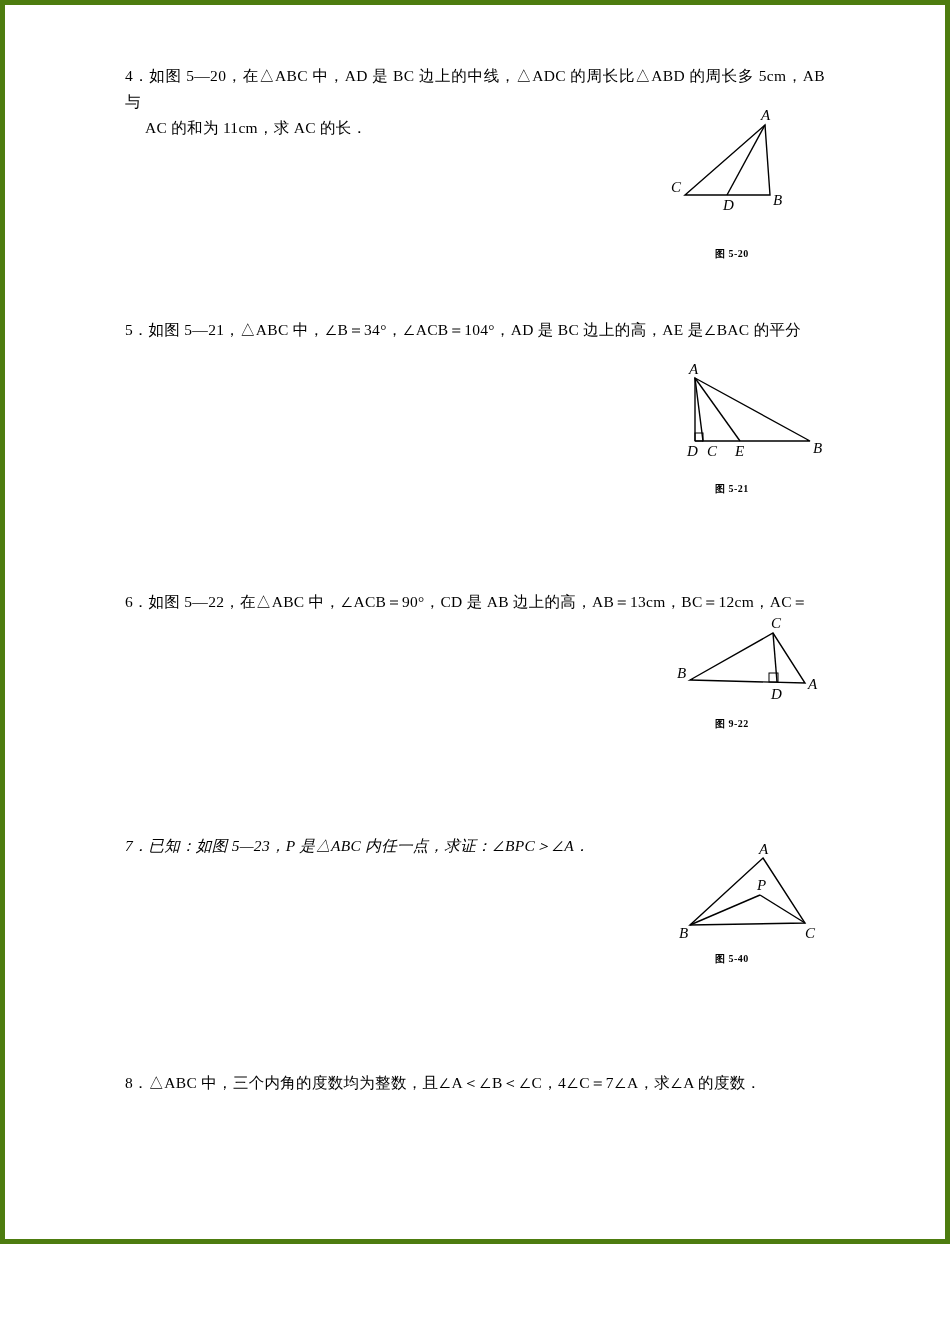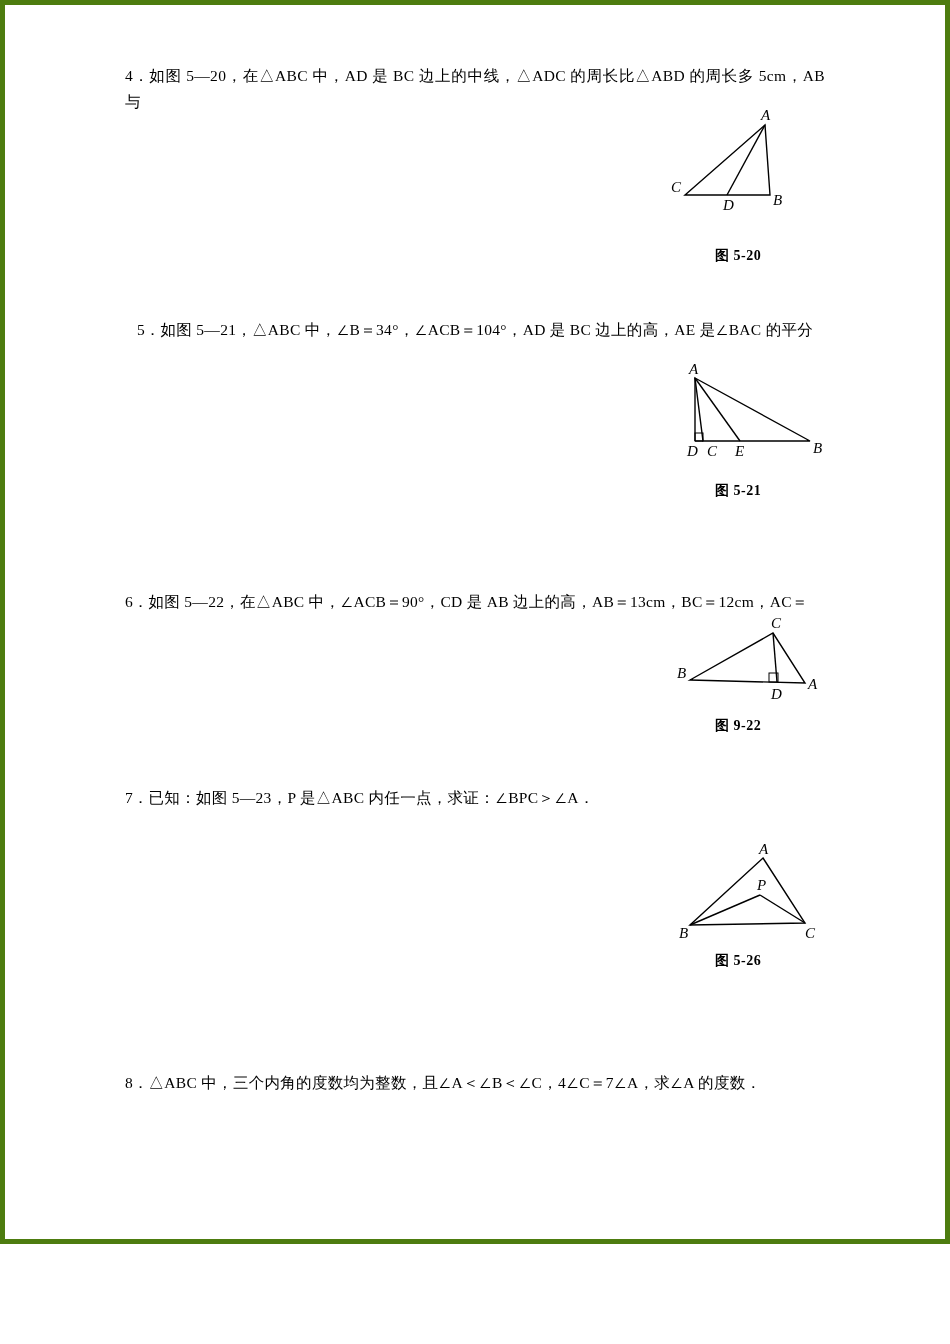--- a/index.html
+++ b/index.html
@@ -40,56 +40,57 @@
   }
   .indent2 {
     display: block;
     text-indent: 20px;
   }
   .figure {
     position: absolute;
   }
   .figcap {
     position: absolute;
-    font-size: 14px;
+    font-size: 10px;
     font-weight: bold;
     font-family: "Liberation Serif", serif;
     letter-spacing: 0.5px;
     white-space: nowrap;
   }
   svg text {
     font-family: "Liberation Serif", serif;
     font-style: italic;
     font-size: 15px;
   }
 </style>
 </head>
 <body>
 
 <div class="page">
 
   <div class="problem" style="top:58px;">
     <div class="ptext">
       <span class="idx">4</span><span>．如图 5—20，在△ABC 中，AD 是 BC 边上的中线，△ADC 的周长比△ABD 的周长多 5cm，AB 与</span>
+      <span class="indent2">AC 的和为 11cm，求 AC 的长．</span>
     </div>
   </div>
 
   <div class="figure" style="left:660px; top:105px;">
     <svg width="180" height="110" viewBox="0 0 180 110">
       <polygon points="20,85 105,85 100,15" fill="none" stroke="#000" stroke-width="1.4"></polygon>
       <line x1="100" y1="15" x2="62" y2="85" stroke="#000" stroke-width="1.4"></line>
       <text x="96" y="10">A</text>
       <text x="108" y="95">B</text>
       <text x="6" y="82">C</text>
       <text x="58" y="100">D</text>
     </svg>
   </div>
   <div class="figcap" style="left:710px; top:242px;">图 5-20</div>
 
-  <div class="problem" style="top:312px;margin-left:12px;">
+  <div class="problem" style="top:312px;">
     <div class="ptext">
       <span class="idx">5</span><span>．如图 5—21，△ABC 中，∠B＝34°，∠ACB＝104°，AD 是 BC 边上的高，AE 是∠BAC 的平分</span>
     </div>
   </div>
 
   <div class="figure" style="left:660px; top:358px;">
     <svg width="180" height="110" viewBox="0 0 180 110">
       <polygon points="30,15 145,78 38,78" fill="none" stroke="#000" stroke-width="1.4"></polygon>
       <line x1="30" y1="15" x2="30" y2="78" stroke="#000" stroke-width="1.4"></line>
       <line x1="30" y1="78" x2="38" y2="78" stroke="#000" stroke-width="1.4"></line>
@@ -116,38 +117,38 @@
       <line x1="108" y1="18" x2="112" y2="67" stroke="#000" stroke-width="1.4"></line>
       <rect x="104" y="58" width="9" height="9" fill="none" stroke="#000" stroke-width="1"></rect>
       <text x="143" y="74">A</text>
       <text x="12" y="63">B</text>
       <text x="106" y="13">C</text>
       <text x="106" y="84">D</text>
     </svg>
   </div>
   <div class="figcap" style="left:710px; top:712px;">图 9-22</div>
 
-  <div class="problem" style="top:780px;">
+  <div class="problem" style="top:828px;font-style:italic;">
     <div class="ptext">
       <span class="idx">7</span><span>．已知：如图 5—23，P 是△ABC 内任一点，求证：∠BPC＞∠A．</span>
     </div>
   </div>
 
   <div class="figure" style="left:660px; top:838px;">
     <svg width="180" height="110" viewBox="0 0 180 110">
       <polygon points="98,15 140,80 25,82" fill="none" stroke="#000" stroke-width="1.4"></polygon>
       <line x1="25" y1="82" x2="95" y2="52" stroke="#000" stroke-width="1.4"></line>
       <line x1="140" y1="80" x2="95" y2="52" stroke="#000" stroke-width="1.4"></line>
       <text x="94" y="11">A</text>
       <text x="14" y="95">B</text>
       <text x="140" y="95">C</text>
       <text x="92" y="47">P</text>
     </svg>
   </div>
-  <div class="figcap" style="left:710px; top:947px;">图 5-26</div>
+  <div class="figcap" style="left:710px; top:947px;">图 5-40</div>
 
   <div class="problem" style="top:1065px;">
     <div class="ptext">
       <span class="idx">8</span><span>．△ABC 中，三个内角的度数均为整数，且∠A＜∠B＜∠C，4∠C＝7∠A，求∠A 的度数．</span>
     </div>
   </div>
 
 </div>
 
 </body></html>

